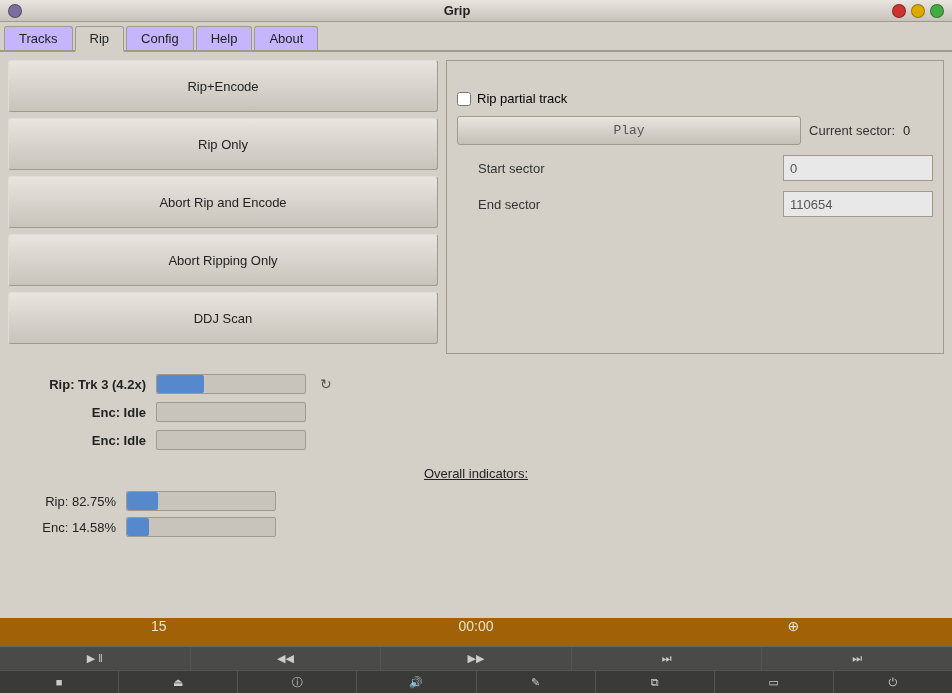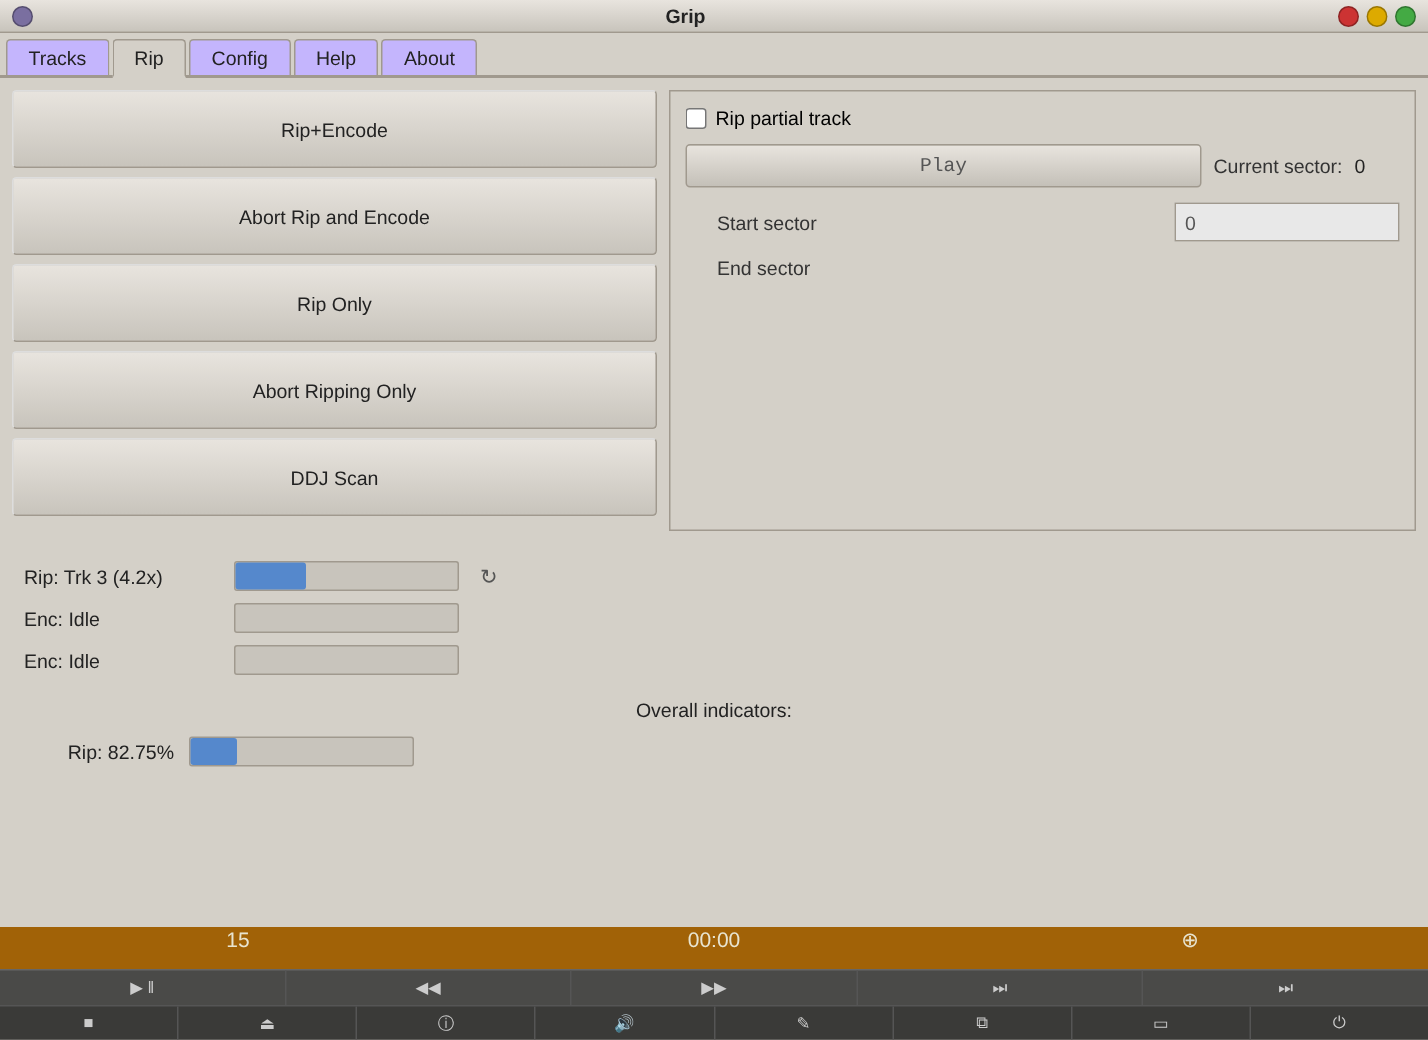--- a/index.html
+++ b/index.html
@@ -108,20 +108,21 @@
       background: #d4d0c8;
       padding: 10px;
       display: flex;
       flex-direction: column;
       gap: 10px;
     }
     .checkbox-row {
       display: flex;
       align-items: flex-end;
       gap: 6px;
+      margin-top: 20px;
     }
     .checkbox-row input[type="checkbox"] {
       width: 14px;
       height: 14px;
     }
     .play-row {
       display: flex;
       align-items: center;
       gap: 8px;
     }
@@ -175,21 +176,22 @@
     }
     .progress-row {
       display: flex;
       align-items: center;
       gap: 10px;
     }
     .progress-label {
       width: 130px;
       font-size: 13px;
       color: #222;
-      text-align: left;
+      text-align: right;
+      font-weight: bold;
     }
     .progress-bar-bg {
       width: 150px;
       height: 20px;
       background: #c8c4bc;
       border: 1px solid #a0998e;
       position: relative;
       border-radius: 2px;
     }
     .progress-bar-fill {
@@ -205,20 +207,21 @@
 
     
     .overall-section {
       padding: 8px 16px;
     }
     .overall-title {
       text-align: center;
       font-size: 13px;
       color: #222;
       margin-bottom: 10px;
+      text-decoration: underline;
     }
     .overall-row {
       display: flex;
       align-items: center;
       gap: 10px;
       margin-bottom: 6px;
     }
     .overall-label {
       width: 100px;
       font-size: 13px;
@@ -315,42 +318,43 @@
   <div class="tab active">Rip</div>
   <div class="tab">Config</div>
   <div class="tab">Help</div>
   <div class="tab">About</div>
 </div>
 
 <div class="main-content">
 
   <div class="left-panel">
     <button class="action-btn">Rip+Encode</button>
+    <button class="action-btn">Rip Only</button>
     <button class="action-btn">Abort Rip and Encode</button>
-    <button class="action-btn">Rip Only</button>
     <button class="action-btn">Abort Ripping Only</button>
     <button class="action-btn">DDJ Scan</button>
   </div>
 
   <div class="right-panel">
     <div class="checkbox-row">
       <input type="checkbox" style="">
       <span>Rip partial track</span>
     </div>
     <div class="play-row">
       <button class="play-btn">Play</button>
       <span class="current-sector-label">Current sector:</span>
       <span class="current-sector-value">0</span>
     </div>
     <div class="sector-row">
       <span class="sector-label">Start sector</span>
       <input class="sector-input" type="text" value="0" style="">
     </div>
     <div class="sector-row">
       <span class="sector-label">End sector</span>
+      <input class="sector-input" type="text" value="110654" style="">
     </div>
   </div>
 </div>
 
 <div class="progress-area">
   <div class="progress-row">
     <span class="progress-label">Rip: Trk 3 (4.2x)</span>
     <div class="progress-bar-bg">
       <div class="progress-bar-fill" style="width: 32%;"></div>
     </div>
@@ -369,20 +373,26 @@
     </div>
   </div>
 </div>
 
 <div class="overall-section">
   <div class="overall-title">Overall indicators:</div>
   <div class="overall-row">
     <span class="overall-label">Rip:  82.75%</span>
     <div class="overall-bar-bg">
       <div class="overall-bar-fill" style="width: 20.98%;"></div>
+    </div>
+  </div>
+  <div class="overall-row">
+    <span class="overall-label">Enc:  14.58%</span>
+    <div class="overall-bar-bg">
+      <div class="overall-bar-fill" style="width: 14.58%;"></div>
     </div>
   </div>
 </div>
 
 <div class="transport-bar">
   <div class="transport-section">15</div>
   <div class="transport-section">00:00</div>
   <div class="transport-section">⊕</div>
 </div>
 

